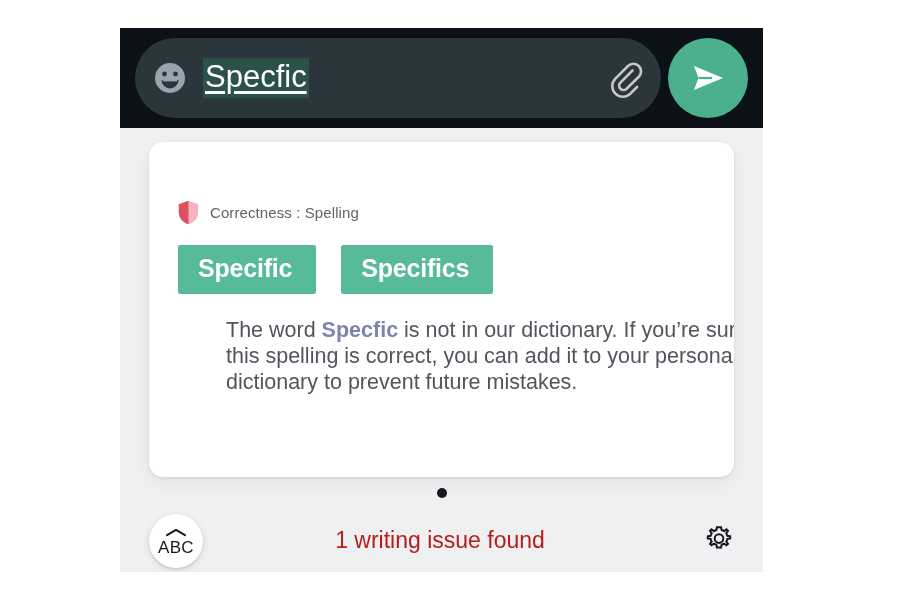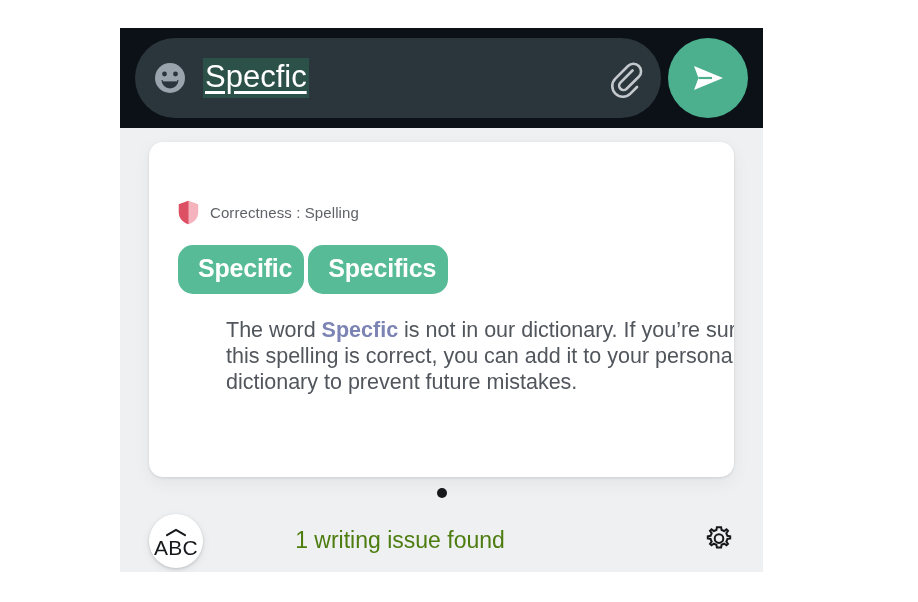--- a/index.html
+++ b/index.html
@@ -141,23 +141,23 @@
     left: 29px;
     top: 103px;
     display: flex;
   }
   .chip {
     background: #56bb96;
     color: #ffffff;
     font-size: 25px;
     font-weight: bold;
     border: none;
-    border-radius: 15px;
-    padding: 9px 12px 11px 20px;
-    margin-right: 4px;
+    border-radius: 2px;
+    padding: 9px 24px 11px 20px;
+    margin-right: 25px;
     cursor: pointer;
     font-family: "Liberation Sans", sans-serif;
     letter-spacing: -0.2px;
   }
 
   #explanation {
     position: absolute;
     left: 29px;
     top: 175px;
     width: 540px;
@@ -232,36 +232,37 @@
     display: flex;
     flex-direction: column;
     align-items: center;
     justify-content: center;
     border: none;
     padding: 0;
     cursor: pointer;
   }
   #abc-caret { display: block; margin-bottom: -1px; }
   #abc-label {
-    font-size: 21px;
+    font-size: 17px;
     color: #16181b;
     line-height: 18px;
     letter-spacing: 0.3px;
   }
   #issue-count {
     position: absolute;
     left: 0;
     top: 0;
     width: 560px;
     height: 64px;
     display: flex;
     align-items: center;
     justify-content: center;
     font-size: 23px;
-    color: #4d7c0f;
+    color: #b91c1c;
+    padding-left: 40px;
   }
   #settings-button {
     position: absolute;
     right: 25px;
     top: 14px;
     width: 38px;
     height: 38px;
     background: none;
     border: none;
     padding: 0;

